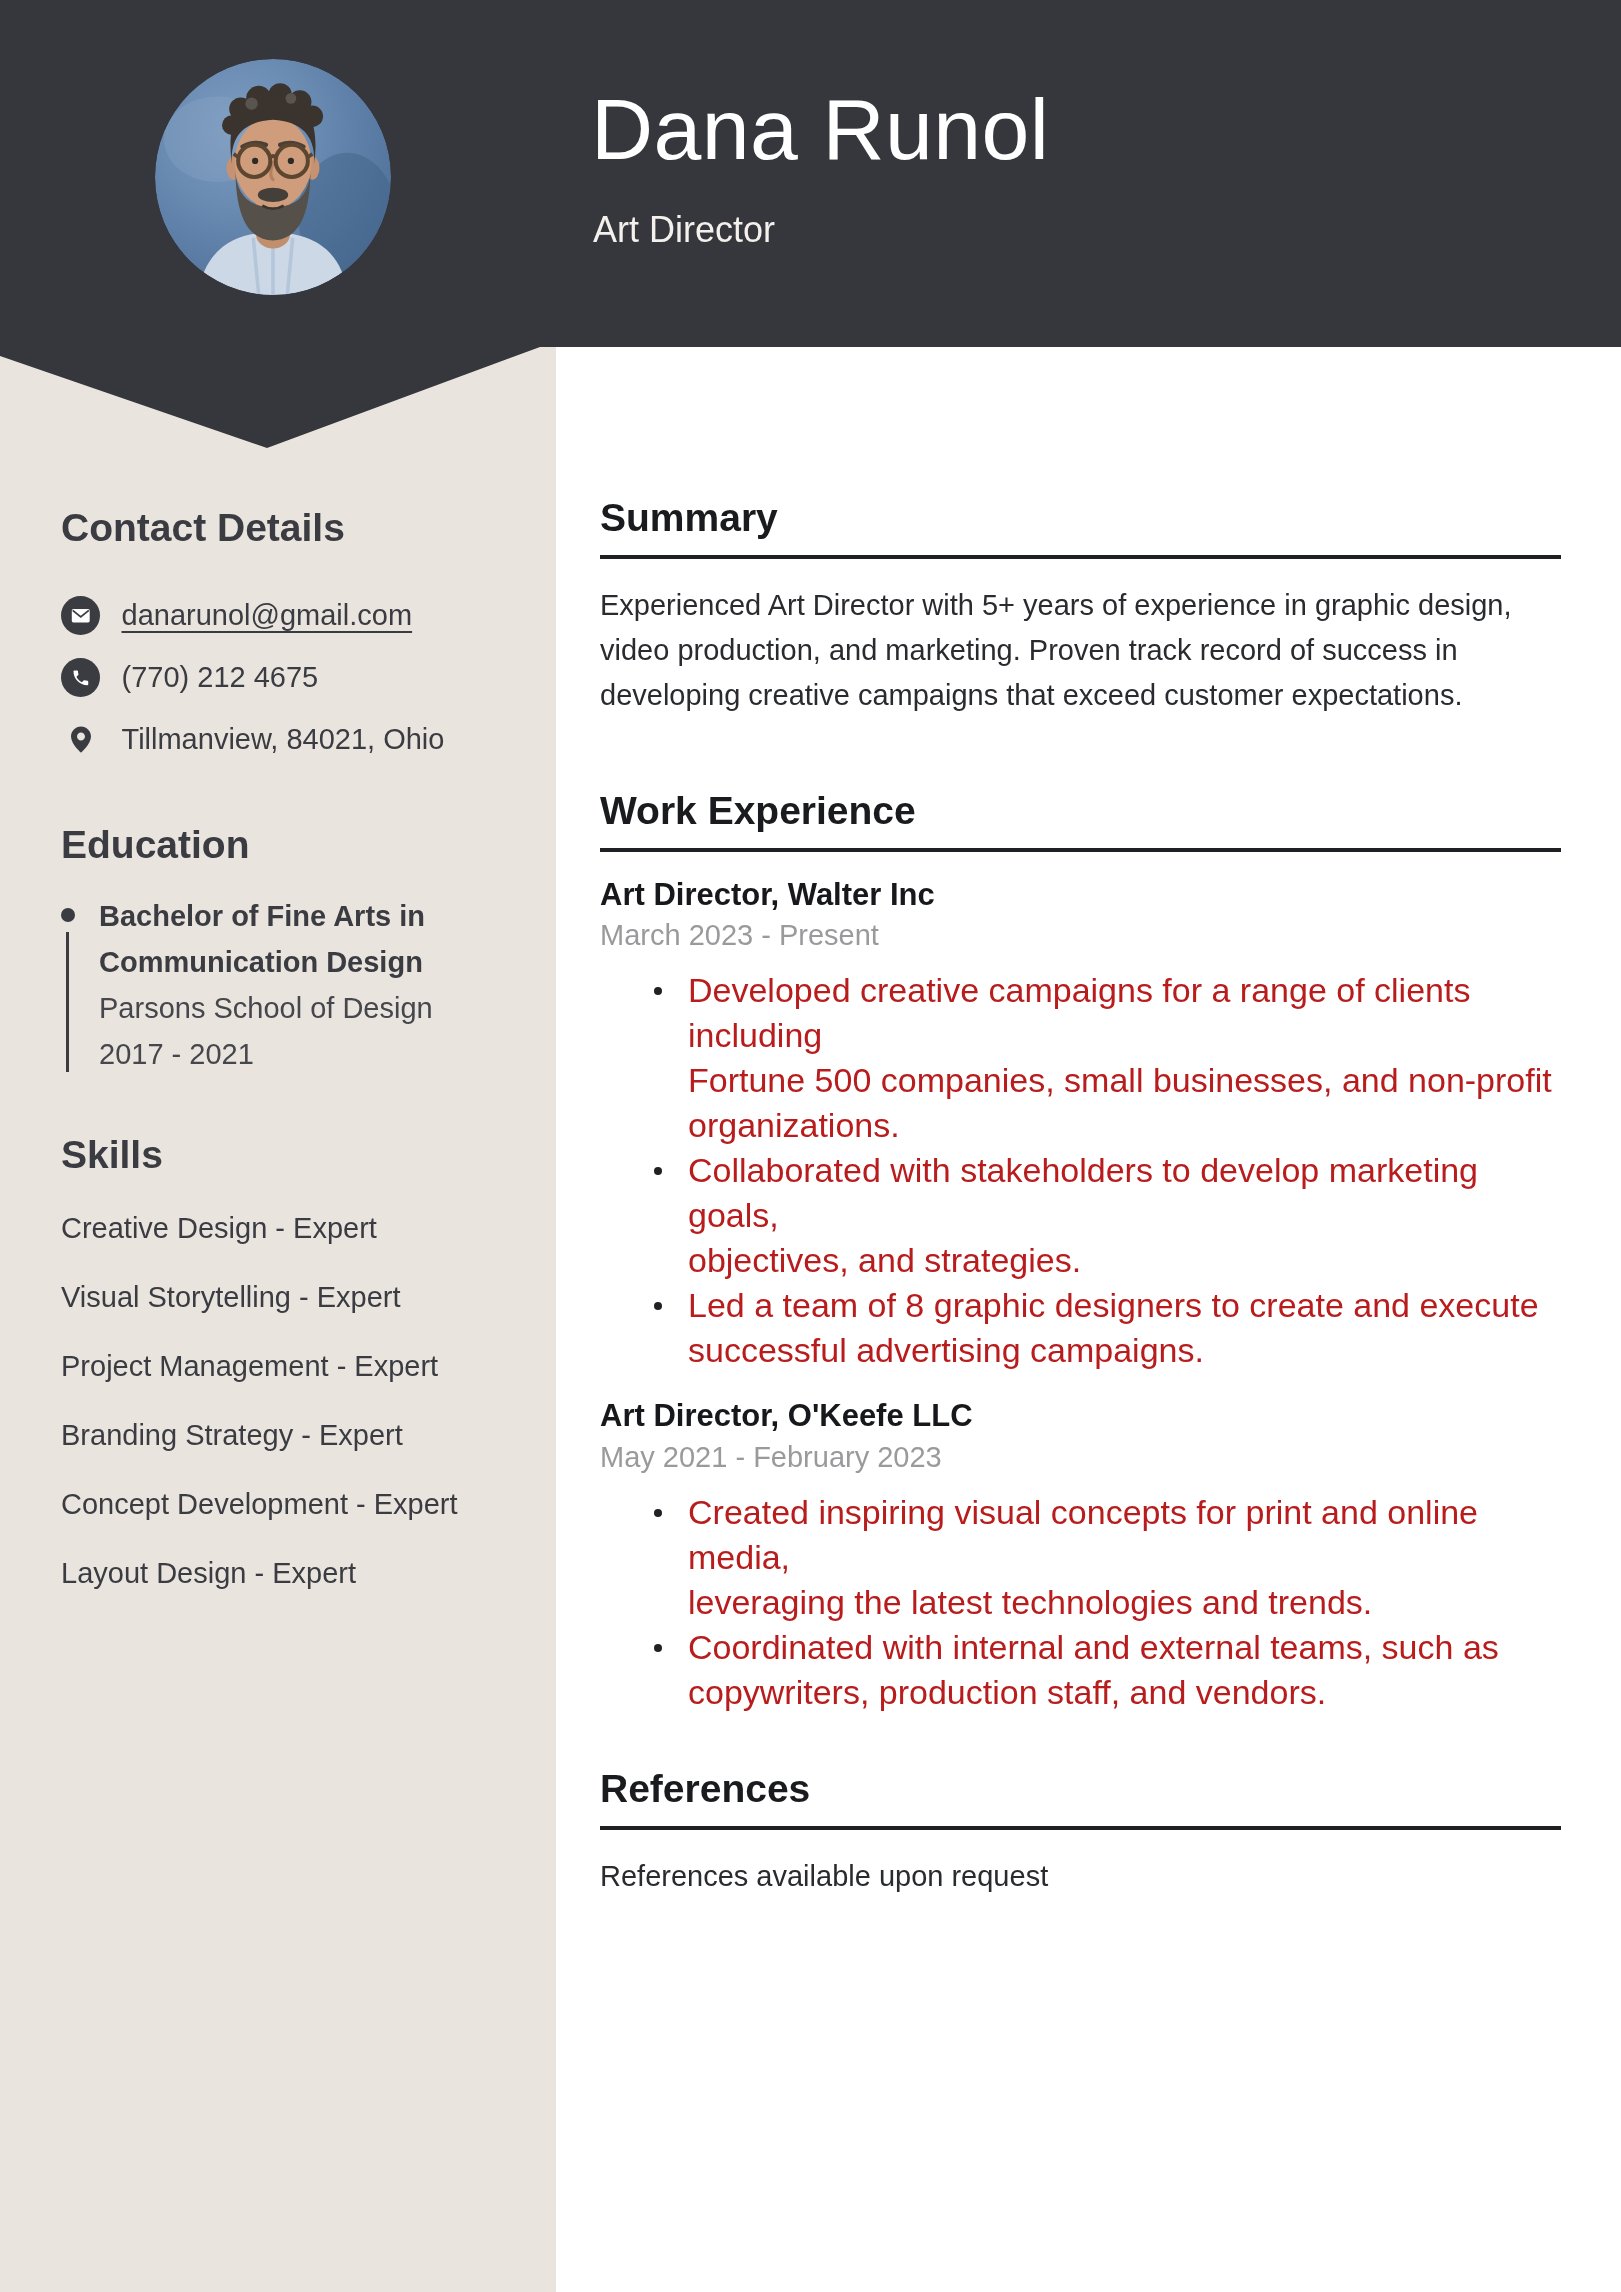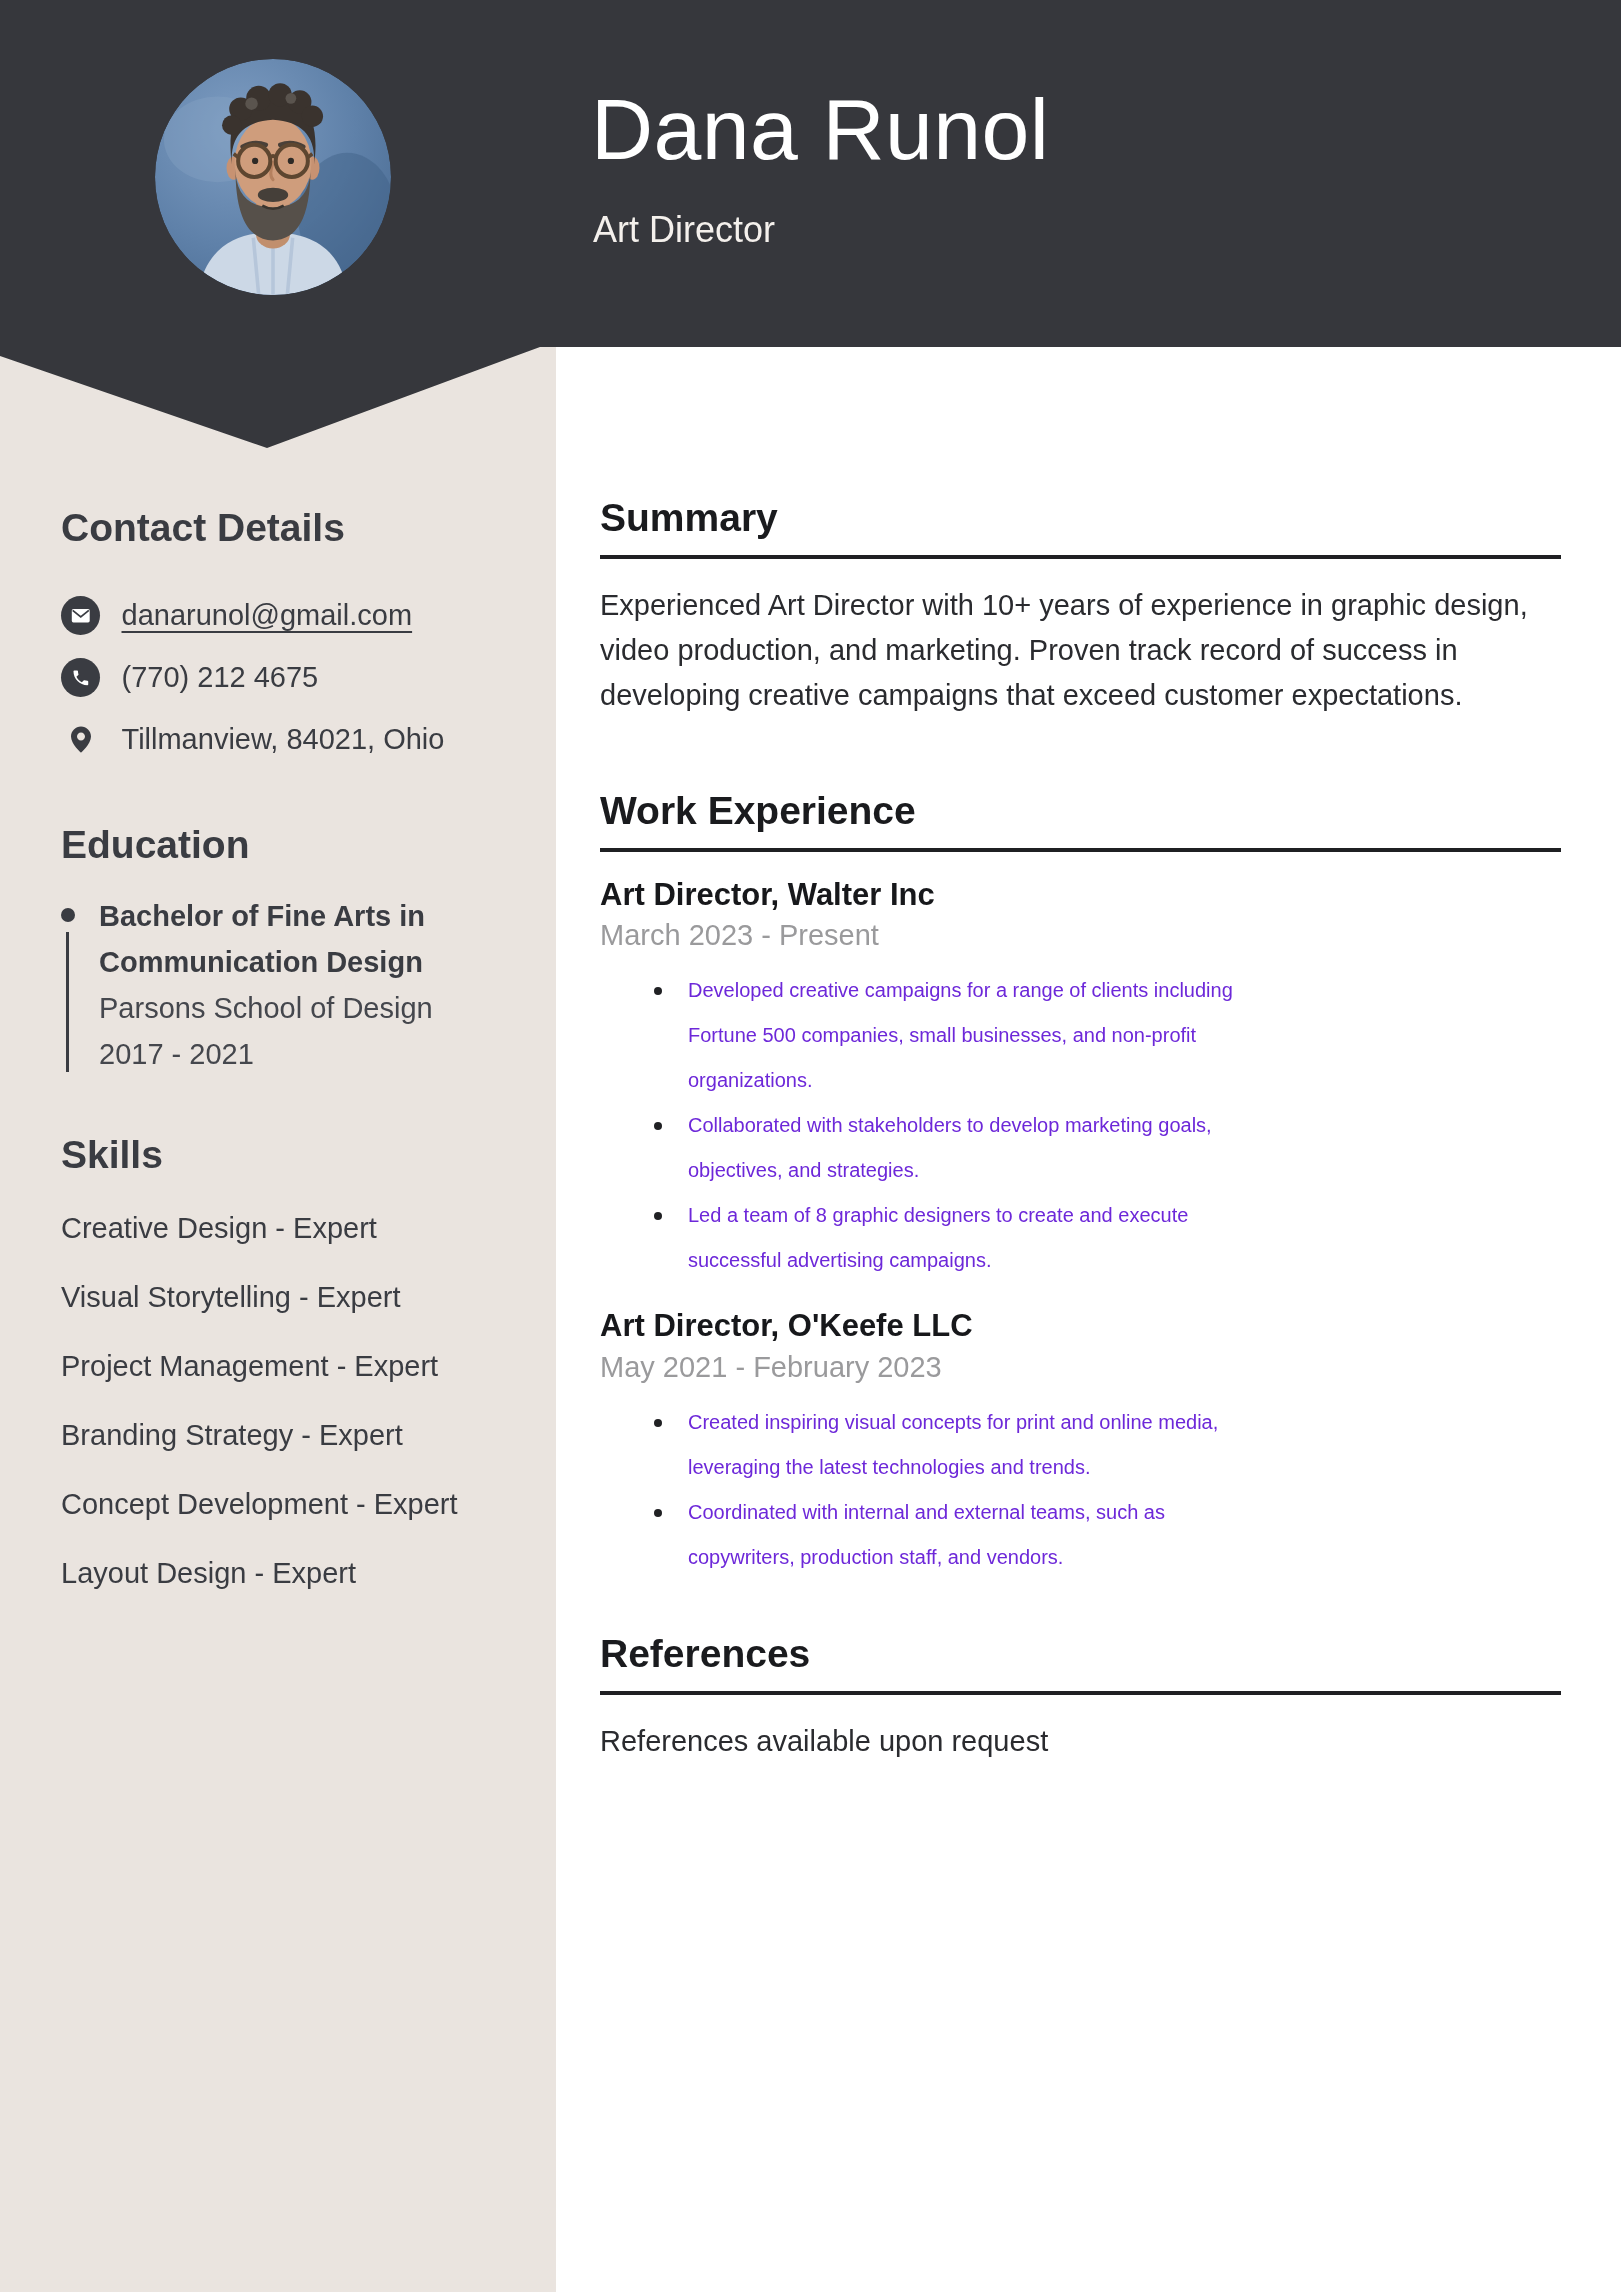--- a/index.html
+++ b/index.html
@@ -74,22 +74,22 @@
   .summary-section { margin-top:498px; }
   .body-text {
     margin:24px 0 0; font-size:29px; line-height:45px; color:#2A2B2F;
     white-space:pre-line;
   }
   .work-section { margin-top:73px; }
   .job h3 { margin:25px 0 0; font-size:31px; font-weight:bold; line-height:36px; color:#17181B; }
   .job .dates { margin:5.4px 0 0; font-size:29px; line-height:34px; color:#9A9A9C; }
   .job ul { list-style:none; margin:16px 0 0; padding:0; }
   .job li {
-    position:relative; padding-left:88px; font-size:20px; line-height:45px;
-    color:#6d28d9; white-space:pre-line;
+    position:relative; padding-left:88px; font-size:34px; line-height:45px;
+    color:#b91c1c; white-space:pre-line;
   }
   .job li::before {
     content:""; position:absolute; left:54px; top:19px; width:8px; height:8px;
     border-radius:50%; background:#202124;
   }
   .references-section { margin-top:54px; }
 </style>
 </head>
 <body>
 
@@ -209,21 +209,21 @@
       </g>
     </svg>
   </div>
 
   <h1 class="name">Dana Runol</h1>
   <div class="job-title-header">Art Director</div>
 
   <main class="main-col">
     <section class="summary-section">
       <h2>Summary</h2>
-      <p class="body-text">Experienced Art Director with 10+ years of experience in graphic design,
+      <p class="body-text">Experienced Art Director with 5+ years of experience in graphic design,
 video production, and marketing. Proven track record of success in
 developing creative campaigns that exceed customer expectations.</p>
     </section>
 
     <section class="work-section">
       <h2>Work Experience</h2>
       <div id="jobs">
           <div class="job">
             <h3>Art Director, Walter Inc</h3>
             <div class="dates">March 2023 - Present</div>

